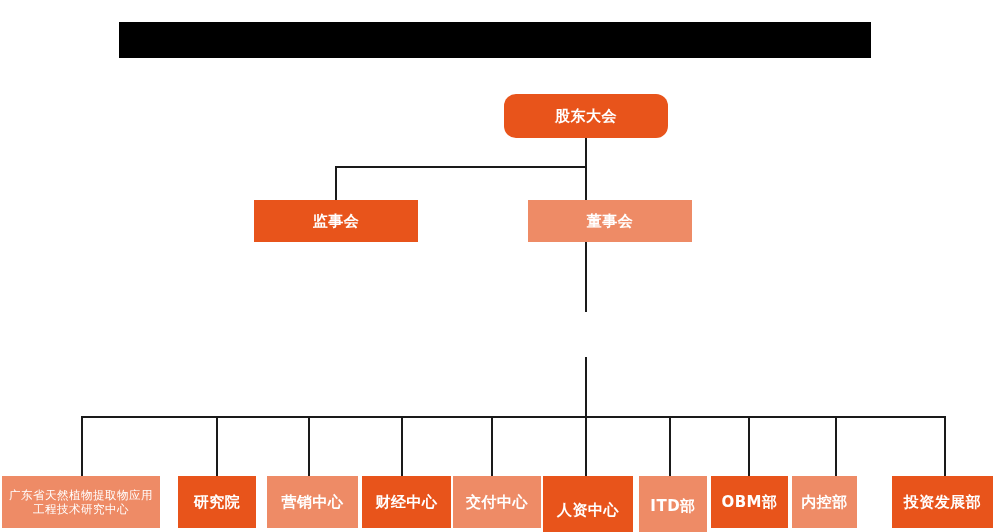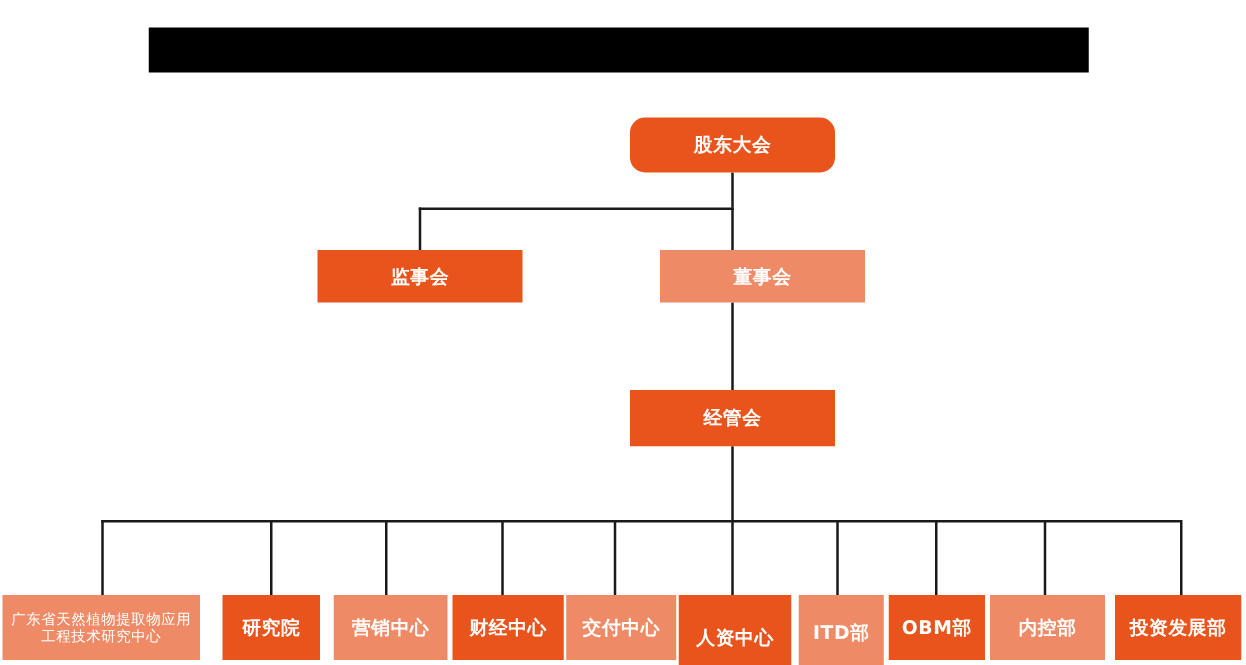--- a/index.html
+++ b/index.html
@@ -112,23 +112,20 @@
     <span class="label">股东大会</span>
   </div>
 
   <div class="node dark lv2" style="left:254px; top:200px; width:164px; height:42px;">
     <span class="label">监事会</span>
   </div>
   <div class="node light lv2" style="left:528px; top:200px; width:164px; height:42px;">
     <span class="label">董事会</span>
   </div>
 
-  <div class="node dark lv3" style="left:504px; top:312px; width:164px; height:45px;">
-    <span class="label">经管会</span>
-  </div>
 
   <div class="node light leaf-small" style="left:2px; top:476px; width:158px; height:52px;">
     <span class="label">广东省天然植物提取物应用工程技术研究中心</span>
   </div>
 
   <div class="node dark leaf" style="left:178px; top:476px; width:78px; height:52px;">
     <span class="label">研究院</span>
   </div>
 
   <div class="node light leaf" style="left:267px; top:476px; width:91px; height:52px;">
@@ -148,21 +145,21 @@
   </div>
 
   <div class="node light leaf" style="left:639px; top:476px; width:68px; height:60px;">
     <span class="label">ITD部</span>
   </div>
 
   <div class="node dark leaf" style="left:711px; top:476px; width:77px; height:52px;">
     <span class="label">OBM部</span>
   </div>
 
-  <div class="node light leaf" style="left:792px; top:476px; width:92px; height:52px;">
+  <div class="node light leaf" style="left:792px; top:476px; width:65px; height:52px;">
     <span class="label">内控部</span>
   </div>
 
   <div class="node dark leaf" style="left:892px; top:476px; width:101px; height:52px;">
     <span class="label">投资发展部</span>
   </div>
 
 </div>
 
 </body></html>

